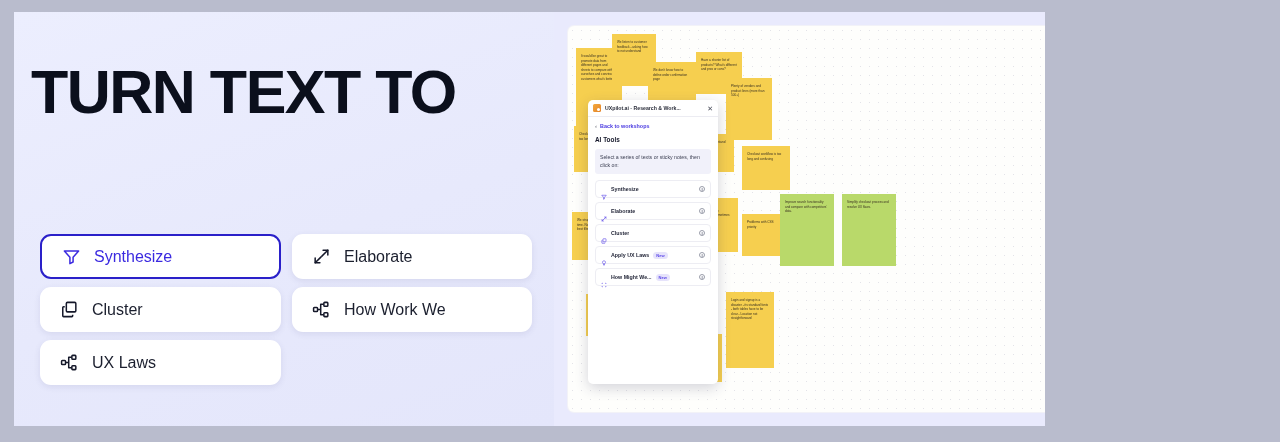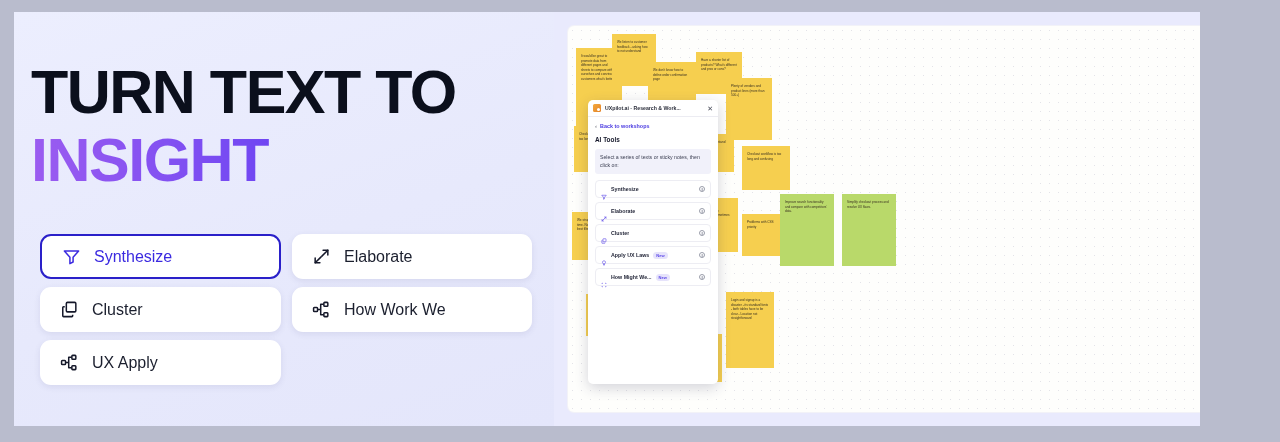--- a/index.html
+++ b/index.html
@@ -9,21 +9,21 @@
     background:#b9bccd;
     position:relative;
   }
 
   
   #frame {
     position:absolute; left:0; top:0; width:1280px; height:442px;
     background:#b9bccd;
   }
   #stage {
-    position:absolute; left:14px; top:12px; width:1186px; height:414px;
+    position:absolute; left:14px; top:12px; width:1031px; height:414px;
     background:#e9eafd;
     overflow:hidden;
   }
 
   
   #hero {
     position:absolute; left:0; top:0; width:540px; height:414px;
     background:linear-gradient(160deg,#eceefe 0%,#e7e9fc 55%,#e4e6fb 100%);
   }
   #headline {
@@ -138,21 +138,20 @@
 </style>
 </head>
 <body>
 
 <div id="frame">
   <div id="stage">
 
     <section id="hero">
       <h1 id="headline">
         <span class="l1">TURN TEXT TO</span>
-        <span class="l2">INSIGHT</span>
       </h1>
 
       <div id="actions">
 
         <div class="act sel col-a r1">
           <span class="ico">
             <svg viewBox="0 0 24 24" fill="none" stroke="#3b2ae0" stroke-width="1.9" stroke-linecap="round" stroke-linejoin="round">
               <path d="M3 5h18l-7 8v6l-4 2v-8z"></path>
             </svg>
           </span>
@@ -195,21 +194,21 @@
 
         <div class="act col-a r3">
           <span class="ico">
             <svg viewBox="0 0 24 24" fill="none" stroke="#15182a" stroke-width="1.9" stroke-linejoin="round">
               <rect x="2" y="9.5" width="5" height="5" rx="1"></rect>
               <rect x="15" y="3" width="5" height="5" rx="1"></rect>
               <rect x="15" y="16" width="5" height="5" rx="1"></rect>
               <path d="M7 12h4v-6.5h4M11 12v6.5h4"></path>
             </svg>
           </span>
-          <span class="lbl">UX Apply</span>
+          <span class="lbl">UX Laws</span>
         </div>
 
       </div>
     </section>
 
     <section id="canvasWrap">
       <div id="canvas">
 
         <div id="notesLayer">
             <div class="note y" style="left: 8px; top: 22px; width: 46px; height: 80px;">It would be great to promote data from different pages and sheets to compare with ourselves and convince customers what's better</div>

